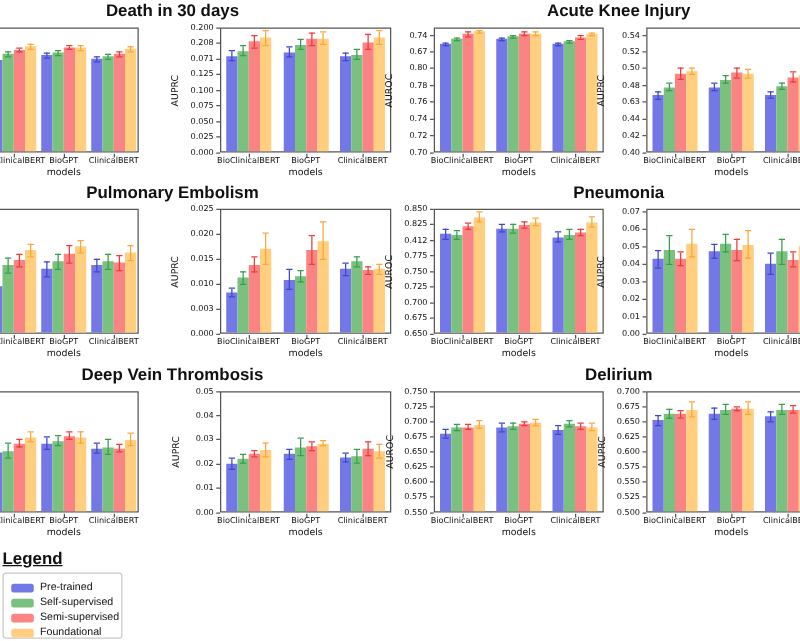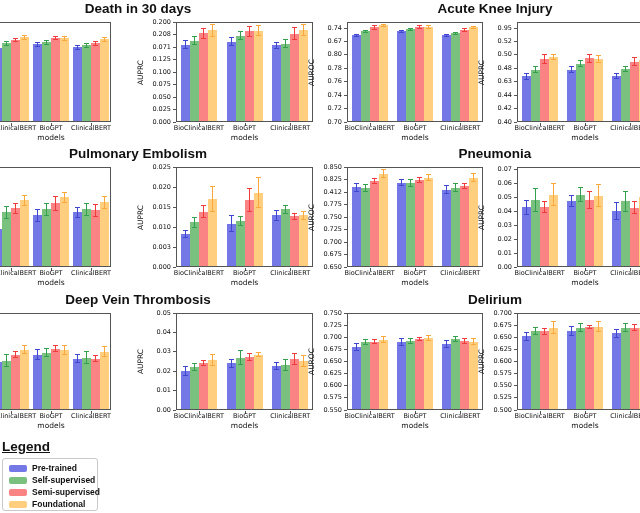--- a/index.html
+++ b/index.html
@@ -14,21 +14,21 @@
   .ytick-label{position:absolute;font-size:6.5px;color:#111;text-align:right;width:30px;line-height:7px;}
   .ytick-mark{position:absolute;width:3px;height:1px;background:#555;}
   .xtick-mark{position:absolute;width:1px;height:3px;background:#555;}
   .xtick-label{position:absolute;font-size:6.5px;color:#111;text-align:center;width:70px;line-height:7px;white-space:nowrap;}
   .axis-xlabel{position:absolute;font-size:7.5px;color:#111;text-align:center;width:70px;line-height:8px;}
   .axis-ylabel{position:absolute;font-size:7.5px;color:#111;text-align:center;line-height:9px;transform:rotate(-90deg);}
   #legend-heading{position:absolute;left:2px;top:439px;font-family:"Liberation Sans",sans-serif;
                   font-size:13.5px;font-weight:600;color:#111;text-decoration:underline;}
   #legend-box{position:absolute;left:2px;top:458px;width:96px;height:53px;border:1px solid #c9c9c9;
               border-radius:3px;background:#fff;box-sizing:border-box;padding:3px 0 0 6px;}
-  .legend-row{display:flex;align-items:center;height:12px;font-weight:bold;}
+  .legend-row{display:flex;align-items:flex-end;height:12px;}
   .legend-swatch{width:18px;height:7px;border-radius:2px;flex:0 0 18px;}
   .legend-label{font-family:"Liberation Sans",sans-serif;font-size:8.5px;color:#111;margin-left:5px;white-space:nowrap;}
 </style>
 </head>
 <body>
 
 <div id="viewport">
   <div id="charts">
       <div class="chart-title" style="left: 8px; top: 1px;">Death in 30 days</div>
       <div class="plot-frame" style="left: -9px; top: 22px; width: 120px; height: 100px;"></div>
@@ -242,21 +242,21 @@
       <div class="ytick-label" style="left: 482px; top: 91.6544px;">0.44</div>
       <div class="ytick-mark" style="left: 514px; top: 81.2315px;"></div>
       <div class="ytick-label" style="left: 482px; top: 78.2315px;">0.63</div>
       <div class="ytick-mark" style="left: 514px; top: 67.8087px;"></div>
       <div class="ytick-label" style="left: 482px; top: 64.8087px;">0.48</div>
       <div class="ytick-mark" style="left: 514px; top: 54.3859px;"></div>
       <div class="ytick-label" style="left: 482px; top: 51.3859px;">0.50</div>
       <div class="ytick-mark" style="left: 514px; top: 40.9631px;"></div>
       <div class="ytick-label" style="left: 482px; top: 37.9631px;">0.52</div>
       <div class="ytick-mark" style="left: 514px; top: 27.5403px;"></div>
-      <div class="ytick-label" style="left: 482px; top: 24.5403px;">0.95</div>
+      <div class="ytick-label" style="left: 482px; top: 24.5403px;">0.54</div>
       <div class="axis-ylabel" style="width: 100px; left: 431px; top: 67.5px;">AUPRC</div>
       <div class="xtick-mark" style="left: 539.667px; top: 123px;"></div>
       <div class="xtick-label" style="left: 504.667px; top: 125px;">BioClinicalBERT</div>
       <div class="bar" style="left: 521.667px; top: 76.3624px; width: 9px; height: 44.6376px; background: rgb(116, 119, 230);"></div>
       <div class="errline" style="left: 525.667px; top: 73.0067px; height: 6.71141px; background: rgb(63, 70, 207);"></div>
       <div class="errcap" style="left: 523.667px; top: 72.5067px; background: rgb(63, 70, 207);"></div>
       <div class="errcap" style="left: 523.667px; top: 79.2181px; background: rgb(63, 70, 207);"></div>
       <div class="bar" style="left: 530.667px; top: 69.651px; width: 9px; height: 51.349px; background: rgb(122, 193, 127);"></div>
       <div class="errline" style="left: 534.667px; top: 66.9664px; height: 5.36913px; background: rgb(51, 160, 77);"></div>
       <div class="errcap" style="left: 532.667px; top: 66.4664px; background: rgb(51, 160, 77);"></div>

